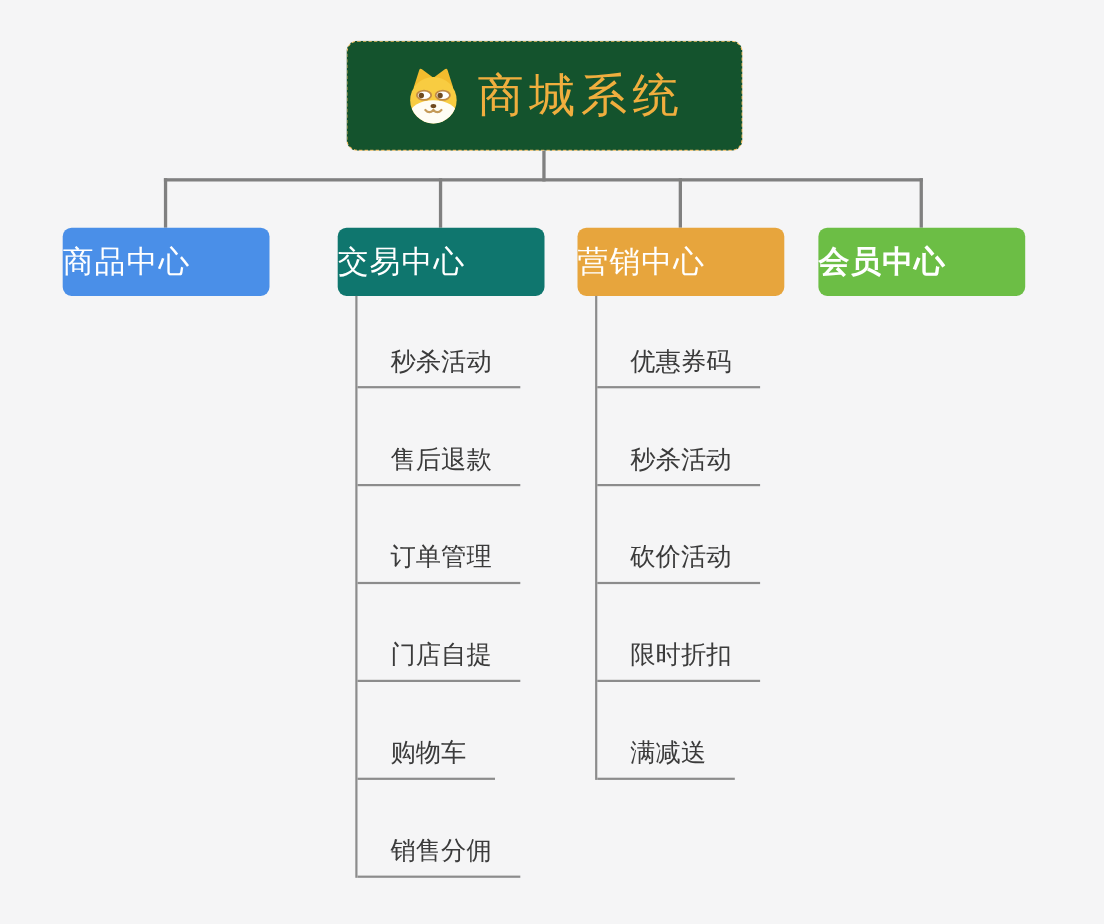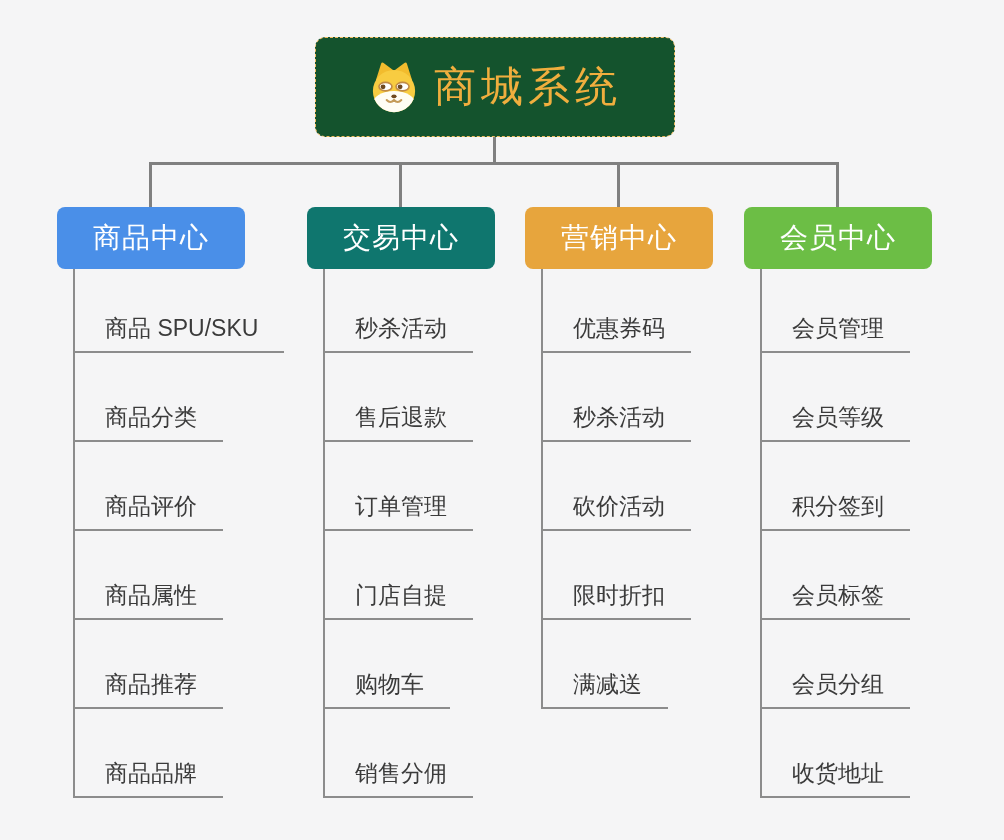--- a/index.html
+++ b/index.html
@@ -38,21 +38,21 @@
   
   .branches{position:absolute;left:0;top:207px;width:1004px;height:633px;}
   .branch{position:absolute;top:0;width:260px;}
   .branch:nth-child(1){left:57px;}
   .branch:nth-child(2){left:307px;}
   .branch:nth-child(3){left:525px;}
   .branch:nth-child(4){left:744px;}
   .branch-header{
     width:188px;height:62px;
     border-radius:8px;
-    display:flex;align-items:center;justify-content:center;
+    display:flex;align-items:center;justify-content:flex-start;
   }
   .branch-label{
     font-size:28px;color:#ffffff;letter-spacing:1px;white-space:nowrap;
   }
   .branch-items{
     margin-left:16px;
     border-left:2px solid var(--underline,#8c8c8c);
   }
   .item{
     height:89px;
@@ -99,40 +99,20 @@
   <div class="conn drop drop-1"></div>
   <div class="conn drop drop-2"></div>
   <div class="conn drop drop-3"></div>
   <div class="conn drop drop-4"></div>
 
   <div class="branches">
       <div class="branch">
     <div class="branch-header" style="background: rgb(74, 143, 232);">
       <span class="branch-label">商品中心</span>
     </div>
-    <div class="branch-items">
-          <div class="item">
-    <span class="item-label">商品 SPU/SKU</span>
-  </div>
-          <div class="item">
-    <span class="item-label">商品分类</span>
-  </div>
-          <div class="item">
-    <span class="item-label">商品评价</span>
-  </div>
-          <div class="item">
-    <span class="item-label">商品属性</span>
-  </div>
-          <div class="item">
-    <span class="item-label">商品推荐</span>
-  </div>
-          <div class="item">
-    <span class="item-label">商品品牌</span>
-  </div>
-        </div>
   </div>
       <div class="branch">
     <div class="branch-header" style="background: #0f766e;">
       <span class="branch-label">交易中心</span>
     </div>
     <div class="branch-items">
           <div class="item">
     <span class="item-label">秒杀活动</span>
   </div>
           <div class="item">
@@ -168,38 +148,18 @@
   </div>
           <div class="item">
     <span class="item-label">限时折扣</span>
   </div>
           <div class="item">
     <span class="item-label">满减送</span>
   </div>
         </div>
   </div>
       <div class="branch">
-    <div class="branch-header" style="background: rgb(108, 190, 69);">
+    <div class="branch-header" style="background: rgb(108, 190, 69); font-weight: bold;">
       <span class="branch-label">会员中心</span>
     </div>
-    <div class="branch-items">
-          <div class="item">
-    <span class="item-label">会员管理</span>
-  </div>
-          <div class="item">
-    <span class="item-label">会员等级</span>
-  </div>
-          <div class="item">
-    <span class="item-label">积分签到</span>
-  </div>
-          <div class="item">
-    <span class="item-label">会员标签</span>
-  </div>
-          <div class="item">
-    <span class="item-label">会员分组</span>
-  </div>
-          <div class="item">
-    <span class="item-label">收货地址</span>
-  </div>
-        </div>
   </div>
     </div>
 </div>
 
 </body></html>

